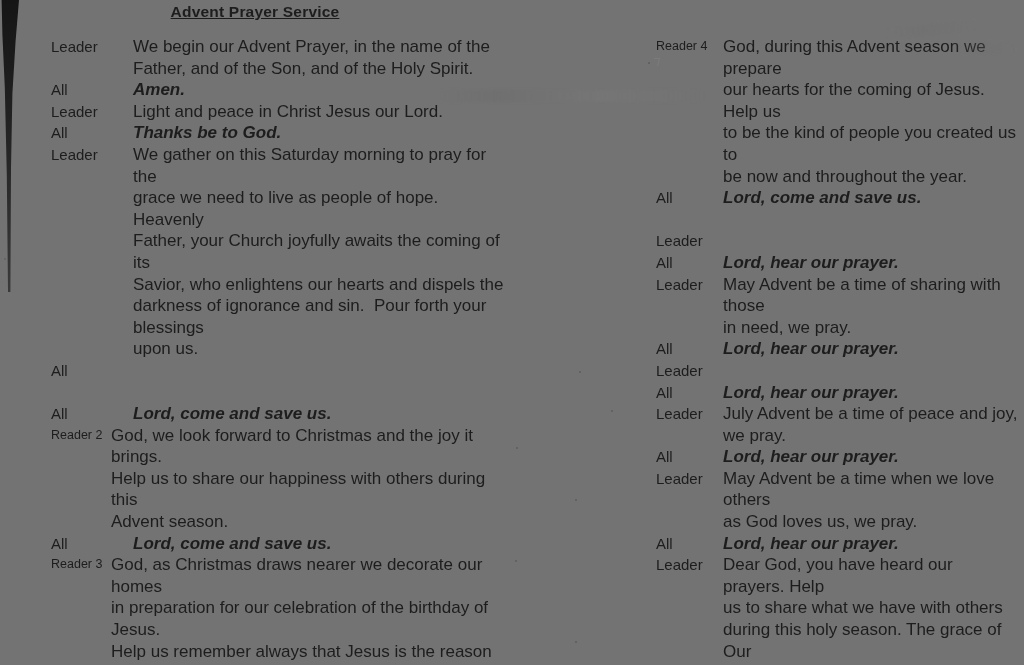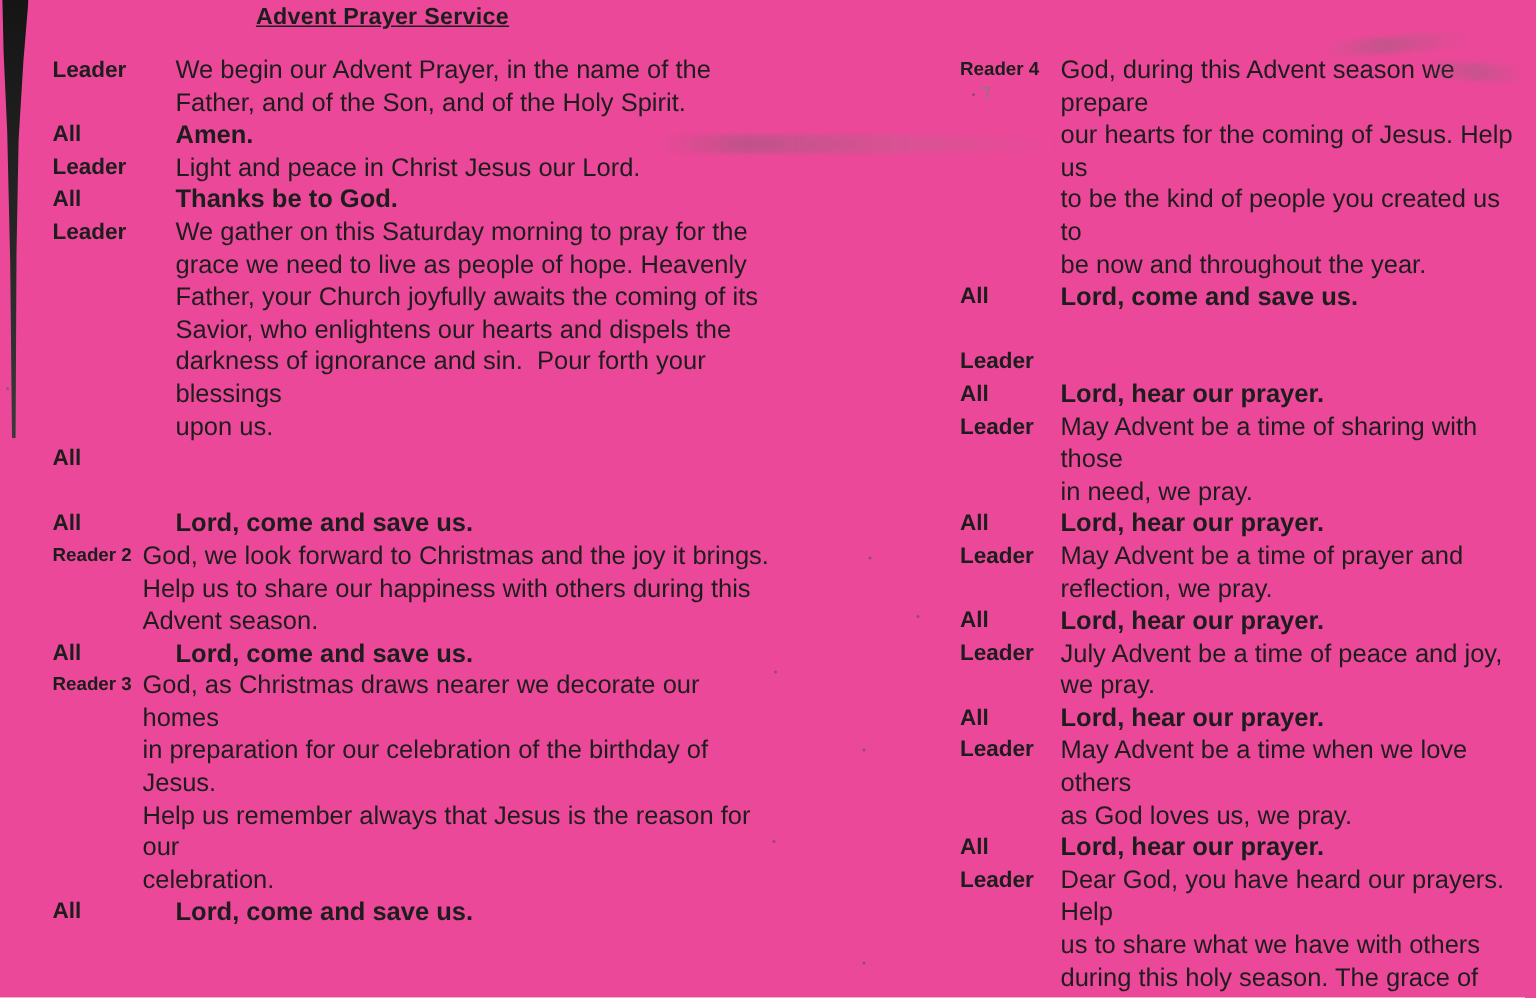--- a/index.html
+++ b/index.html
@@ -33,35 +33,36 @@
     display: flex;
     flex-direction: column;
   }
   #left-column  { left: 35px;  width: 478px; }
   #right-column { left: 640px; width: 378px; }
 
   .row { display: flex; align-items: flex-start; }
 
   .role {
     flex: 0 0 82px;
-    font-weight: 700;
+    font-weight: 400;
     font-size: 15px;
     line-height: 21.6px;
+    margin-left: 16px;
   }
   #right-column .role { flex-basis: 67px; }
   .reader-row .role { font-size: 12.5px; line-height: 21.6px; }
   #left-column .reader-row .role { flex-basis: 60px; }
 
   .text {
     flex: 1;
     font-size: 17px;
     line-height: 21.6px;
     white-space: pre-wrap;
   }
-  .text.bold { font-weight: 700; }
+  .text.bold { font-weight: 700; font-style: italic; }
 
   .spacer { height: 21.6px; }
 
   
   .scan-strip {
     position: absolute;
     left: 0; top: 0;
     width: 20px; height: 292px;
     background: linear-gradient(180deg, #151515 0%, #262626 55%, #3a3a3a 100%);
     clip-path: polygon(8% 0%, 95% 0%, 78% 14%, 62% 32%, 55% 58%, 52% 100%, 40% 100%, 34% 60%, 24% 30%, 12% 12%);
@@ -106,21 +107,21 @@
   .speck-3 { left: 516px; top: 447px; }
   .speck-4 { left: 575px; top: 499px; }
   .speck-5 { left: 515px; top: 560px; }
   .speck-6 { left: 575px; top: 641px; }
   .speck-7 { left: 648px; top: 62px; }
   .speck-8 { left: 4px;  top: 258px; opacity: 0.4; }
 </style>
 </head>
 <body>
 
-<div class="page" style="background: #ec4899; color: rgb(29, 29, 29);">
+<div class="page" style="background: #737373; color: rgb(29, 29, 29);">
 
   <h1 class="doc-title">Advent Prayer Service</h1>
 
   <div class="column" id="left-column">
       <div class="row">
         <span class="role">Leader</span>
         <span class="text">We begin our Advent Prayer, in the name of the
 Father, and of the Son, and of the Holy Spirit.</span>
       </div>
       <div class="row">
@@ -198,22 +199,20 @@
         <span class="role">Leader</span>
         <span class="text">May Advent be a time of sharing with those
 in need, we pray.</span>
       </div>
       <div class="row">
         <span class="role">All</span>
         <span class="text bold">Lord, hear our prayer.</span>
       </div>
       <div class="row">
         <span class="role">Leader</span>
-        <span class="text">May Advent be a time of prayer and
-reflection, we pray.</span>
       </div>
       <div class="row">
         <span class="role">All</span>
         <span class="text bold">Lord, hear our prayer.</span>
       </div>
       <div class="row">
         <span class="role">Leader</span>
         <span class="text">July Advent be a time of peace and joy,
 we pray.</span>
       </div>

